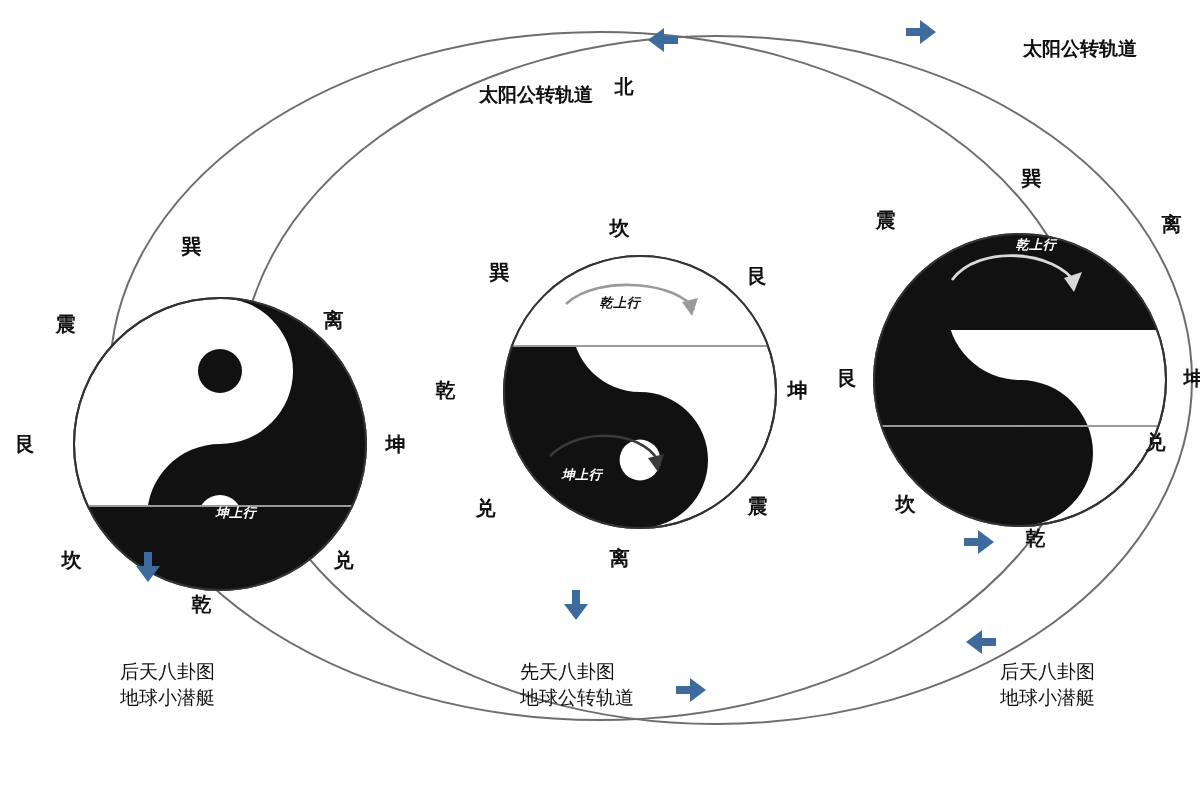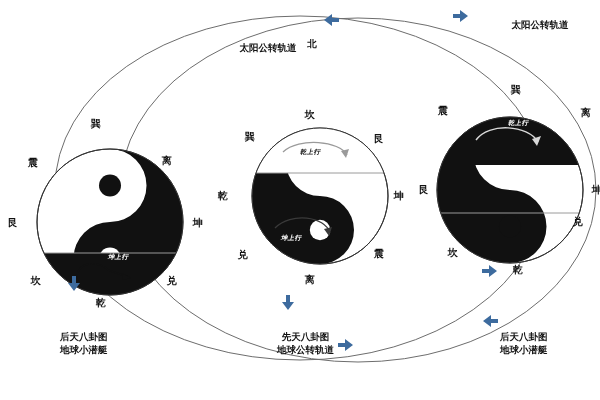--- a/index.html
+++ b/index.html
@@ -31,25 +31,25 @@
     font-size:9.5px;
     font-weight:bold;
     color:#111;
     white-space:nowrap;
     transform:translate(-50%,-50%);
     text-align:center;
   }
   .caption{
     position:absolute;
     font-size:9.5px;
-    font-weight:bold;
+    font-weight:normal;
     color:#111;
     white-space:nowrap;
     line-height:1.4;
-    text-align:center;
+    text-align:left;
   }
   .inner-txt{
     position:absolute;
     font-size:6.5px;
     font-weight:bold;
     white-space:nowrap;
     transform:translate(-50%,-50%);
     letter-spacing:0.3px;
     font-style:italic;
   }
@@ -189,21 +189,21 @@
   <div class="lbl" style="left:518px;top:270px">乾</div>
   <div class="lbl" style="left:453px;top:253px">坎</div>
   <div class="lbl" style="left:424px;top:190px">艮</div>
   <div class="lbl" style="left:443px;top:111px">震</div>
   <div class="inner-txt on-dark" style="left:518px;top:123px">乾上行</div>
 
   <div class="caption" style="left:60px;top:330px">
     <div>后天八卦图</div>
     <div>地球小潜艇</div>
   </div>
-  <div class="caption" style="left:277px;top:330px">
+  <div class="caption" style="left:260px;top:330px">
     <div>先天八卦图</div>
     <div>地球公转轨道</div>
   </div>
   <div class="caption" style="left:500px;top:330px">
     <div>后天八卦图</div>
     <div>地球小潜艇</div>
   </div>
 
 </div>
 

